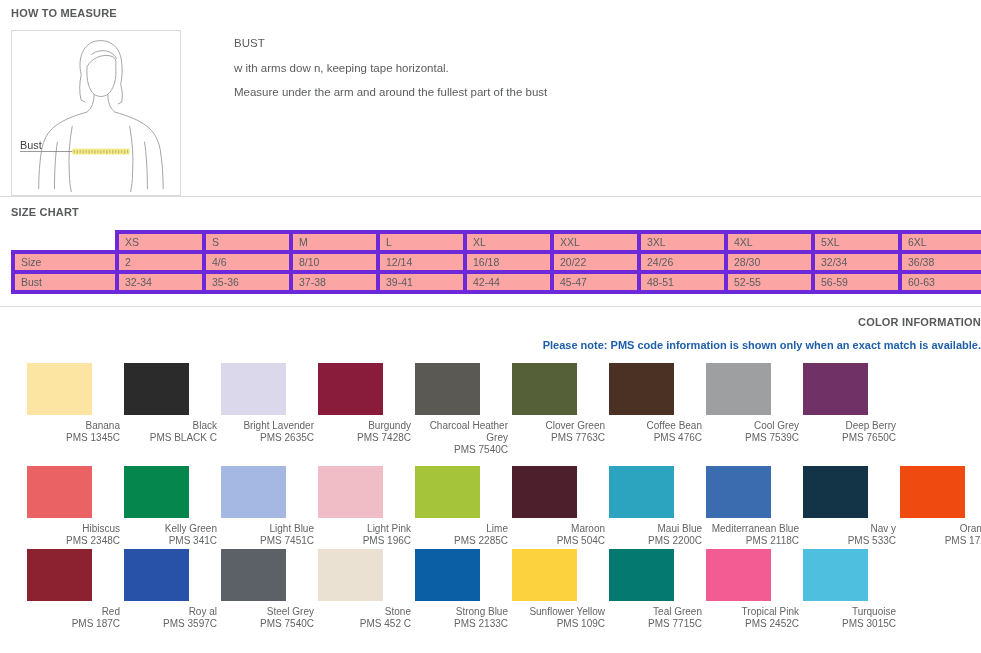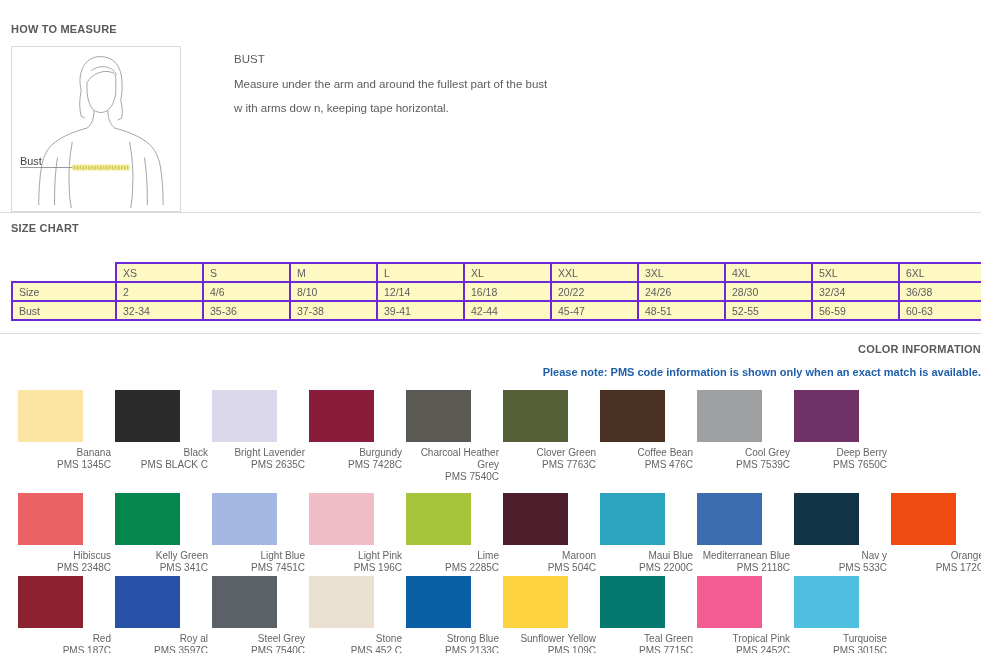--- a/index.html
+++ b/index.html
@@ -21,21 +21,21 @@
     letter-spacing: 0.2px;
     padding: 0 0 0 11px;
   }
   .rule {
     border-top: 1px solid #dcdcdc;
     margin: 0;
     height: 0;
   }
 
   
-  #how-to-measure { padding-top: 23px; }
+  #how-to-measure { padding-top: 7px; }
   .htm-body {
     display: flex;
     align-items: flex-start;
     padding: 11px 0 0 11px;
   }
   .figure-box {
     width: 170px;
     height: 166px;
     border: 1px solid #d9d9d9;
     background: #fff;
@@ -55,34 +55,34 @@
   }
   .htm-line {
     font-size: 11.5px;
     color: #5b5c5e;
     margin-bottom: 12px;
     white-space: pre;
   }
 
   
   #size-chart-section { padding-top: 9px; }
-  .sc-head { margin-bottom: 28px; }
+  .sc-head { margin-bottom: 12px; }
   table.size-chart {
     border-collapse: collapse;
     margin-left: 11px;
     width: 960px;
     table-layout: fixed;
   }
   table.size-chart td {
-    border: 2px solid #6d28d9;
+    border: 4px solid #6d28d9;
     height: 19px;
     font-size: 10.5px;
     color: #5b5c5e;
     padding: 2px 0 2px 6px;
-    background: #fef9c3;
+    background: #fca5a5;
     overflow: hidden;
     white-space: nowrap;
   }
   table.size-chart tr.head-row td.corner {
     border-left: 0 none;
     border-top: 0 none;
     border-right: 0 none;
     border-bottom: 0 none;
     background: transparent;
   }
@@ -92,21 +92,21 @@
   
   #color-section { padding-top: 9px; text-align: right; }
   .note {
     font-size: 11px;
     font-weight: bold;
     color: #1f5fa9;
     padding: 11px 0 12px 11px;
   }
   .swatch-row {
     display: flex;
-    padding-left: 18px;
+    padding-left: 27px;
     margin-bottom: 2px;
   }
   .swatch-cell {
     width: 97px;
     flex: 0 0 97px;
   }
   .swatch {
     width: 65px;
     height: 52px;
     display: block;
@@ -167,22 +167,22 @@
           </g>
 
           <line x1="8" y1="122" x2="61" y2="122" stroke="#8b8b8b" stroke-width="0.9"></line>
 
           <text x="8" y="119" font-family="Liberation Sans, sans-serif" font-size="11" fill="#3f3f3f">Bust</text>
         </svg>
       </div>
 
       <div class="htm-text">
         <div class="htm-title">BUST</div>
+        <div class="htm-line">w ith arms dow n, keeping tape horizontal.</div>
         <div class="htm-line">Measure under the arm and around the fullest part of the bust</div>
-        <div class="htm-line">w ith arms dow n, keeping tape horizontal.</div>
       </div>
 
     </div>
   </section>
 
   <div class="rule"></div>
 
   <section id="size-chart-section">
     <div class="section-head sc-head">SIZE CHART</div>
     <table class="size-chart">

